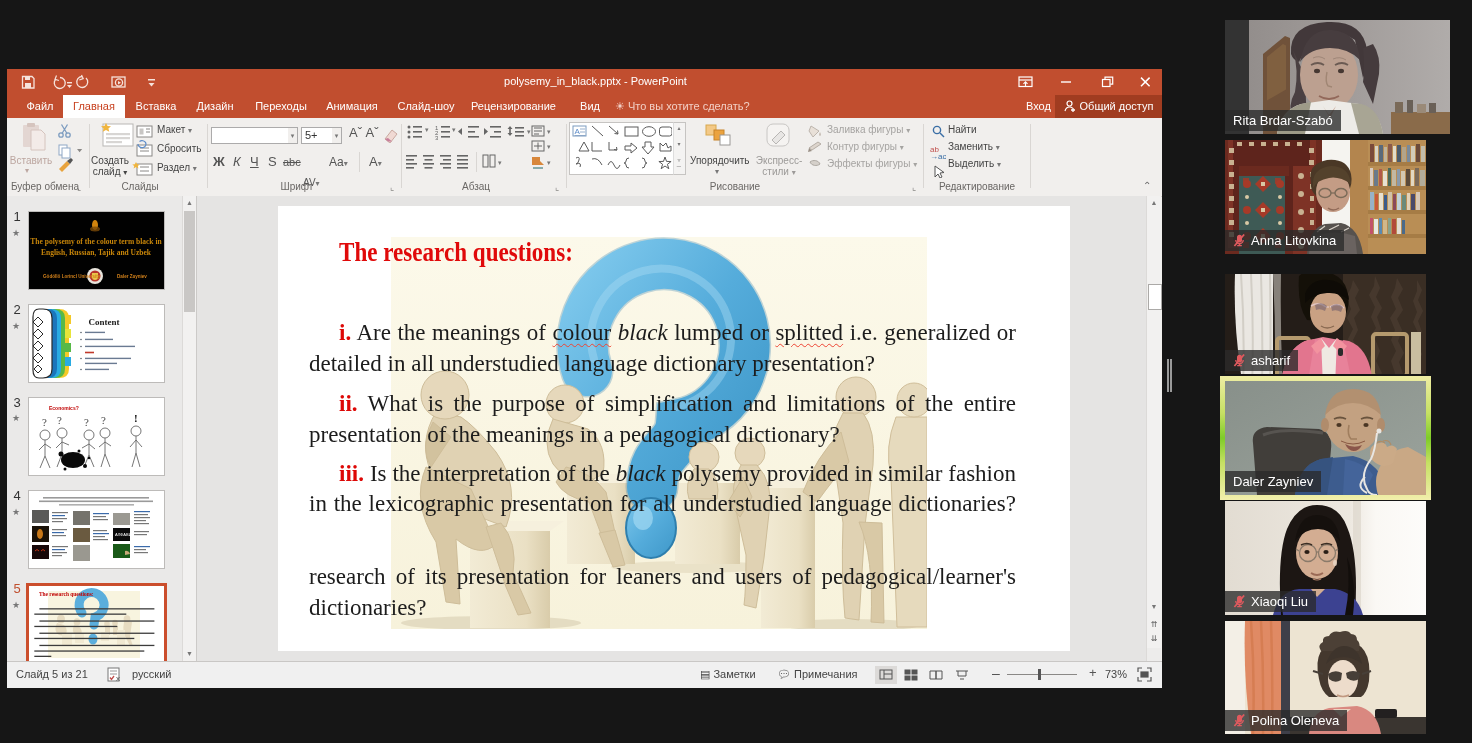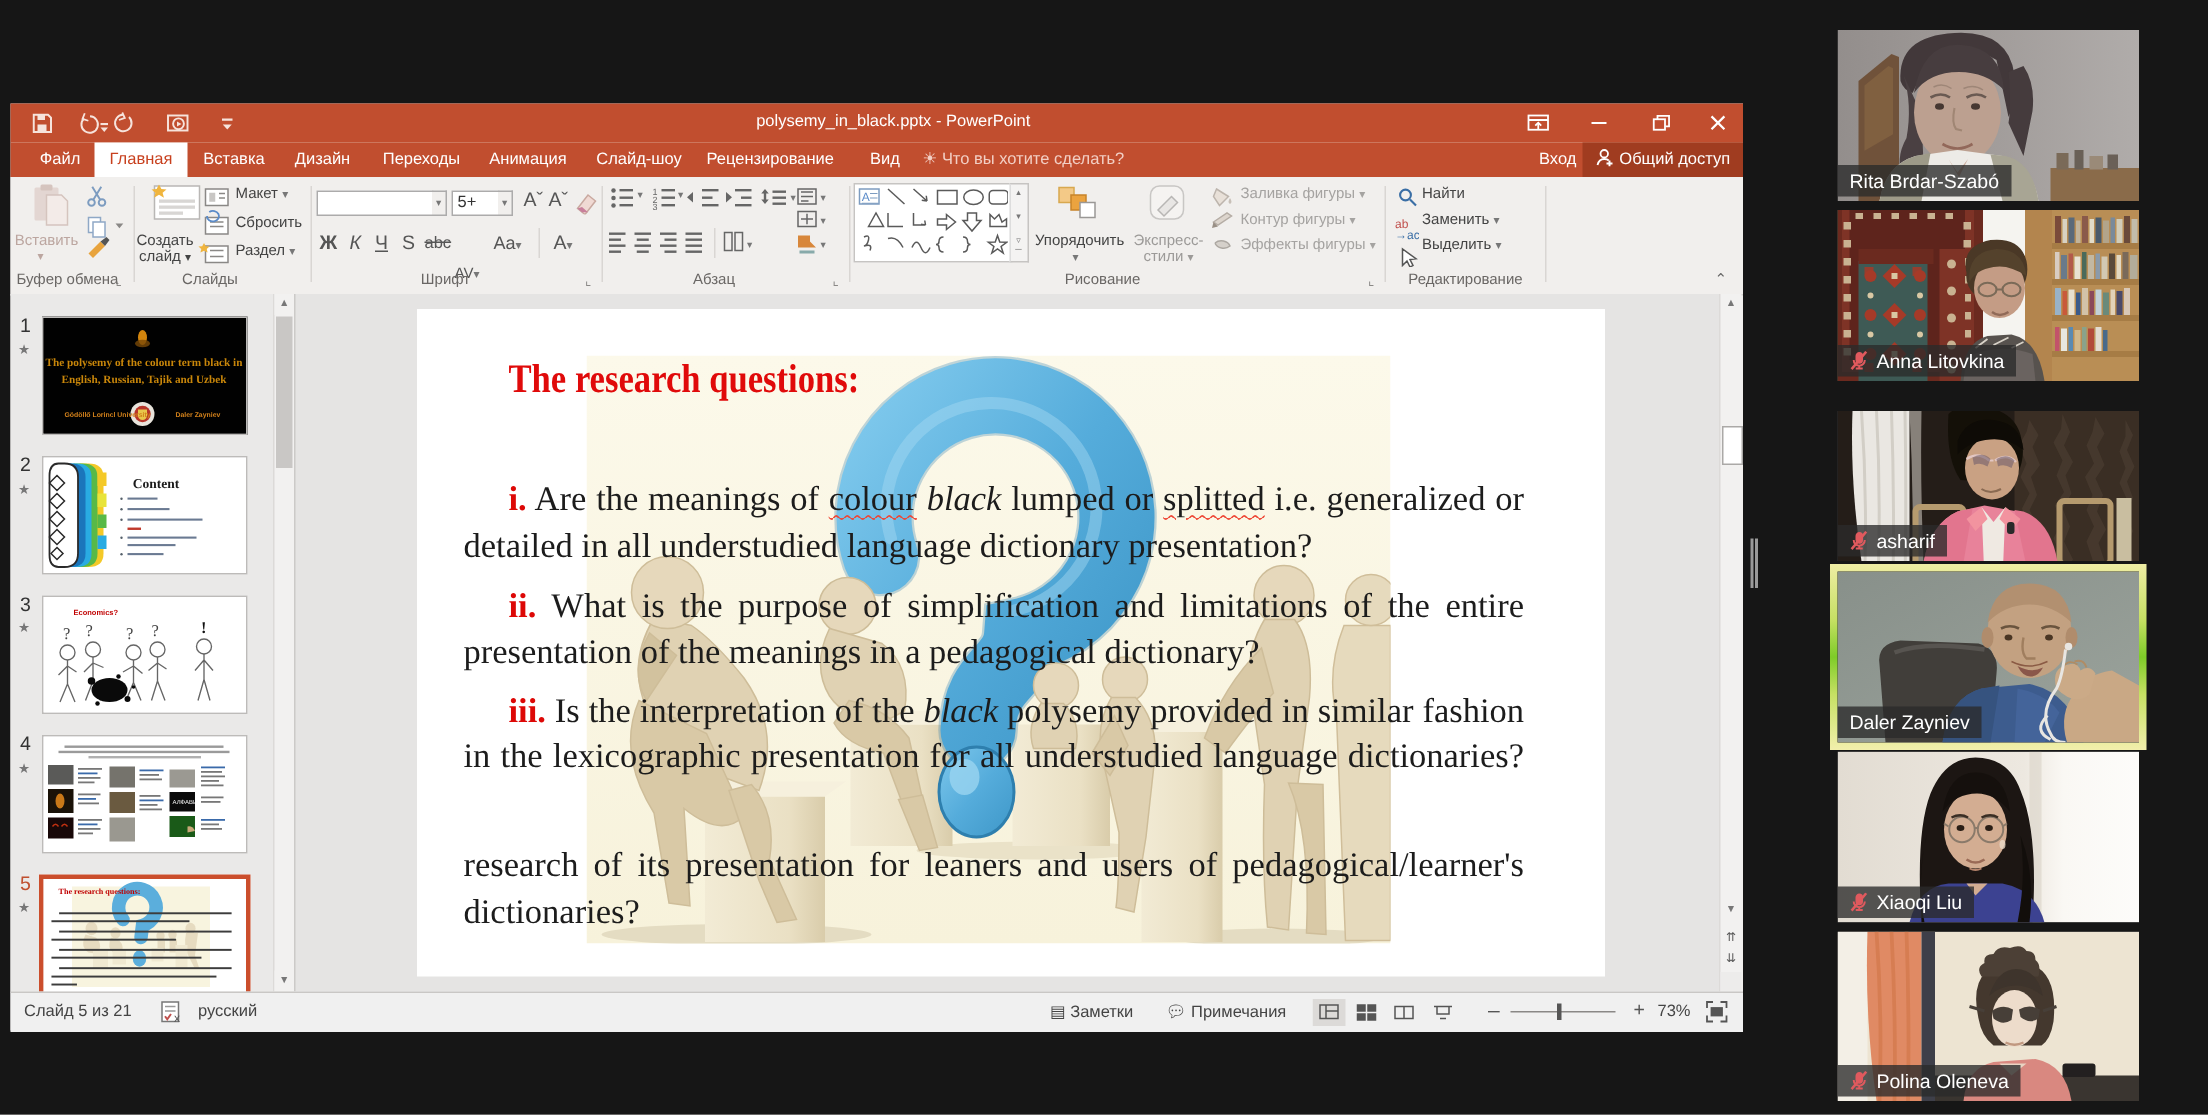--- a/index.html
+++ b/index.html
@@ -638,21 +638,21 @@
           <path d="M1 5 v-4 h4 M10 1 h4 v4 M14 10 v4 h-4 M5 14 h-4 v-4"></path>
           <rect x="4" y="5" width="7" height="5" fill="#555"></rect>
         </g>
       </svg>
     </div>
   </div>
 
   <div class="abs" style="left:1167px;top:358.5px;width:2px;height:33px;background:#9a9a9a;"></div>
   <div class="abs" style="left:1170px;top:358.5px;width:2px;height:33px;background:#9a9a9a;"></div>
 
-  <div class="vid" id="v1" style="top:20px;">
+  <div class="vid" id="v1" style="top:20px;padding-left:24px;">
     <svg width="201" height="114" viewBox="0 0 201 114">
       <defs>
         <linearGradient id="w1" x1="0" y1="0" x2="1" y2="0">
           <stop offset="0" stop-color="#938E8C"></stop>
             <stop offset=".5" stop-color="#A19C9A"></stop>
             <stop offset="1" stop-color="#B0ACAA"></stop>
         </linearGradient>
       </defs>
       <rect width="201" height="114" fill="url(#w1)"></rect>
       <path d="M14 34 l22 -18 5 2 0 96 -27 0 z" fill="#70523A"></path>

